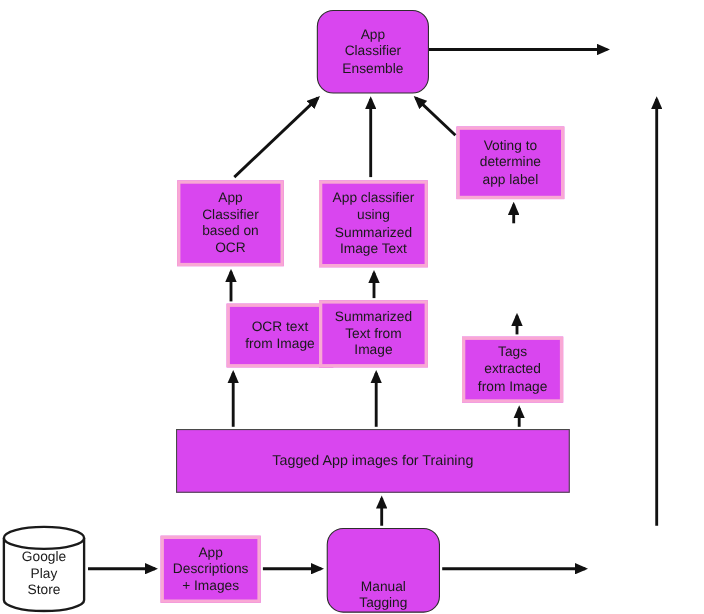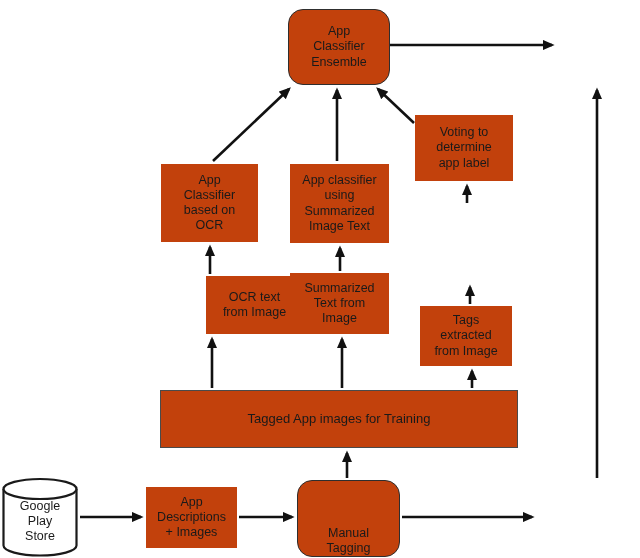--- a/index.html
+++ b/index.html
@@ -12,27 +12,27 @@
     color: #1a1a1a;
     overflow: hidden;
   }
   .node {
     position: absolute;
     box-sizing: border-box;
     display: flex;
     align-items: center;
     justify-content: center;
     text-align: center;
-    background: #c2410c;
+    background: #d946ef;
     font-size: 12.5px;
     line-height: 1.22;
     z-index: 2;
   }
   .label { white-space: pre-line; display: block; }
-  .box-bold   { border: 3px solid #c2410c; }
+  .box-bold   { border: 3px solid #f9a8d4; }
   .box-thin   { border: 1.5px solid #4a4a4a; }
   .rounded    { border: 1.8px solid #2e2e2e; border-radius: 15px; }
   .cylinder   { background: transparent; }
   .cylinder svg { position: absolute; inset: 0; }
   .cylinder .label { position: relative; z-index: 1; padding-top: 9px; }
   .connectors {
     position: absolute;
     left: 0; top: 0;
     z-index: 3;
     pointer-events: none;

